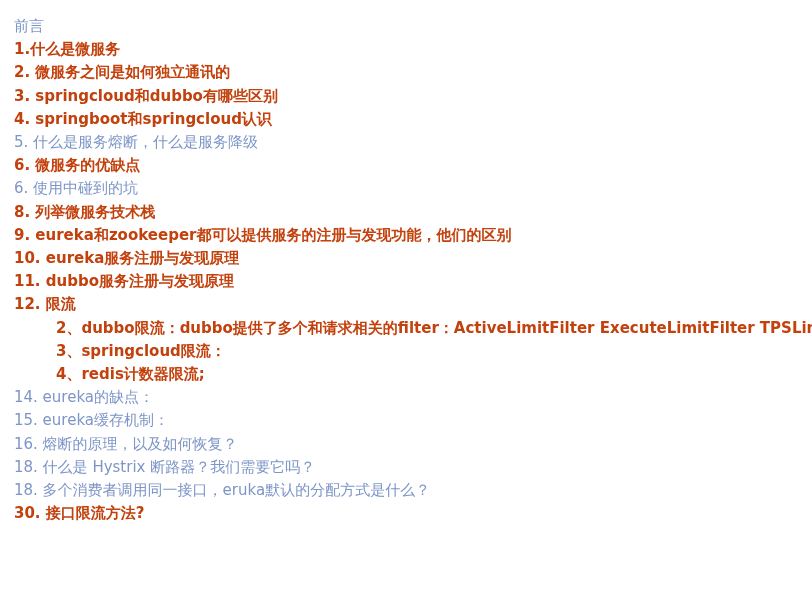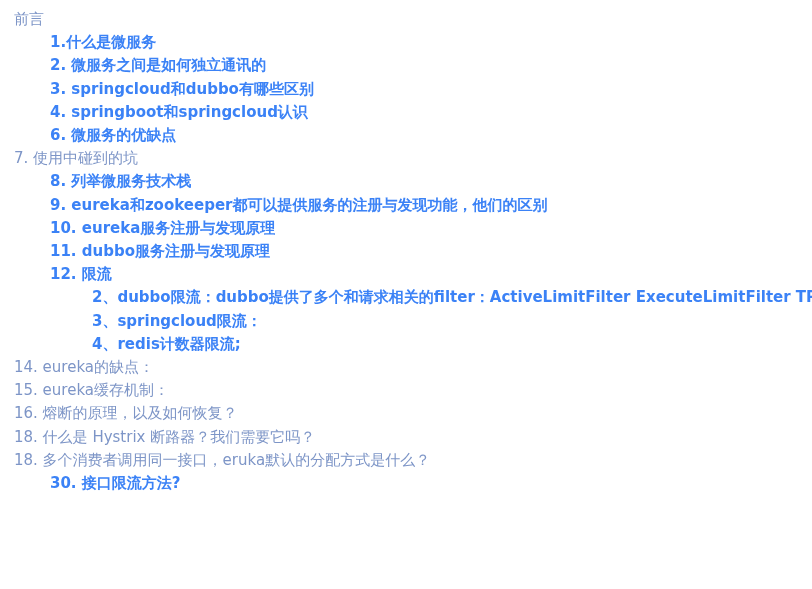--- a/index.html
+++ b/index.html
@@ -7,49 +7,49 @@
     padding: 0;
     background: #ffffff;
   }
   body {
     width: 812px;
     height: 589px;
     overflow: hidden;
     font-family: "DejaVu Sans", "Liberation Sans", sans-serif;
   }
   .doc {
-    padding: 8px 0 0 14px;
+    padding: 15px 0 0 14px;
   }
   .row {
     font-size: 15px;
     line-height: 23.2px;
     color: #7d95c7;
     font-weight: 400;
     white-space: nowrap;
   }
   .row.bold {
     font-weight: 700;
-    color: #3b82f6;
-    margin-left: 36px;
+    color: #c2410c;
   }
   .row.sub {
     padding-left: 42px;
   }
 </style>
 </head>
 <body>
 
 <div class="doc">
   <div class="row">前言</div>
   <div class="row bold">1.什么是微服务</div>
   <div class="row bold">2. 微服务之间是如何独立通讯的</div>
   <div class="row bold">3. springcloud和dubbo有哪些区别</div>
   <div class="row bold">4. springboot和springcloud认识</div>
+  <div class="row">5. 什么是服务熔断，什么是服务降级</div>
   <div class="row bold">6. 微服务的优缺点</div>
-  <div class="row">7. 使用中碰到的坑</div>
+  <div class="row">6. 使用中碰到的坑</div>
   <div class="row bold">8. 列举微服务技术栈</div>
   <div class="row bold">9. eureka和zookeeper都可以提供服务的注册与发现功能，他们的区别</div>
   <div class="row bold">10. eureka服务注册与发现原理</div>
   <div class="row bold">11. dubbo服务注册与发现原理</div>
   <div class="row bold">12. 限流</div>
   <div class="row bold sub">2、dubbo限流：dubbo提供了多个和请求相关的filter：ActiveLimitFilter ExecuteLimitFilter TPSLimiterFilter</div>
   <div class="row bold sub">3、springcloud限流：</div>
   <div class="row bold sub">4、redis计数器限流;</div>
   <div class="row">14. eureka的缺点：</div>
   <div class="row">15. eureka缓存机制：</div>

